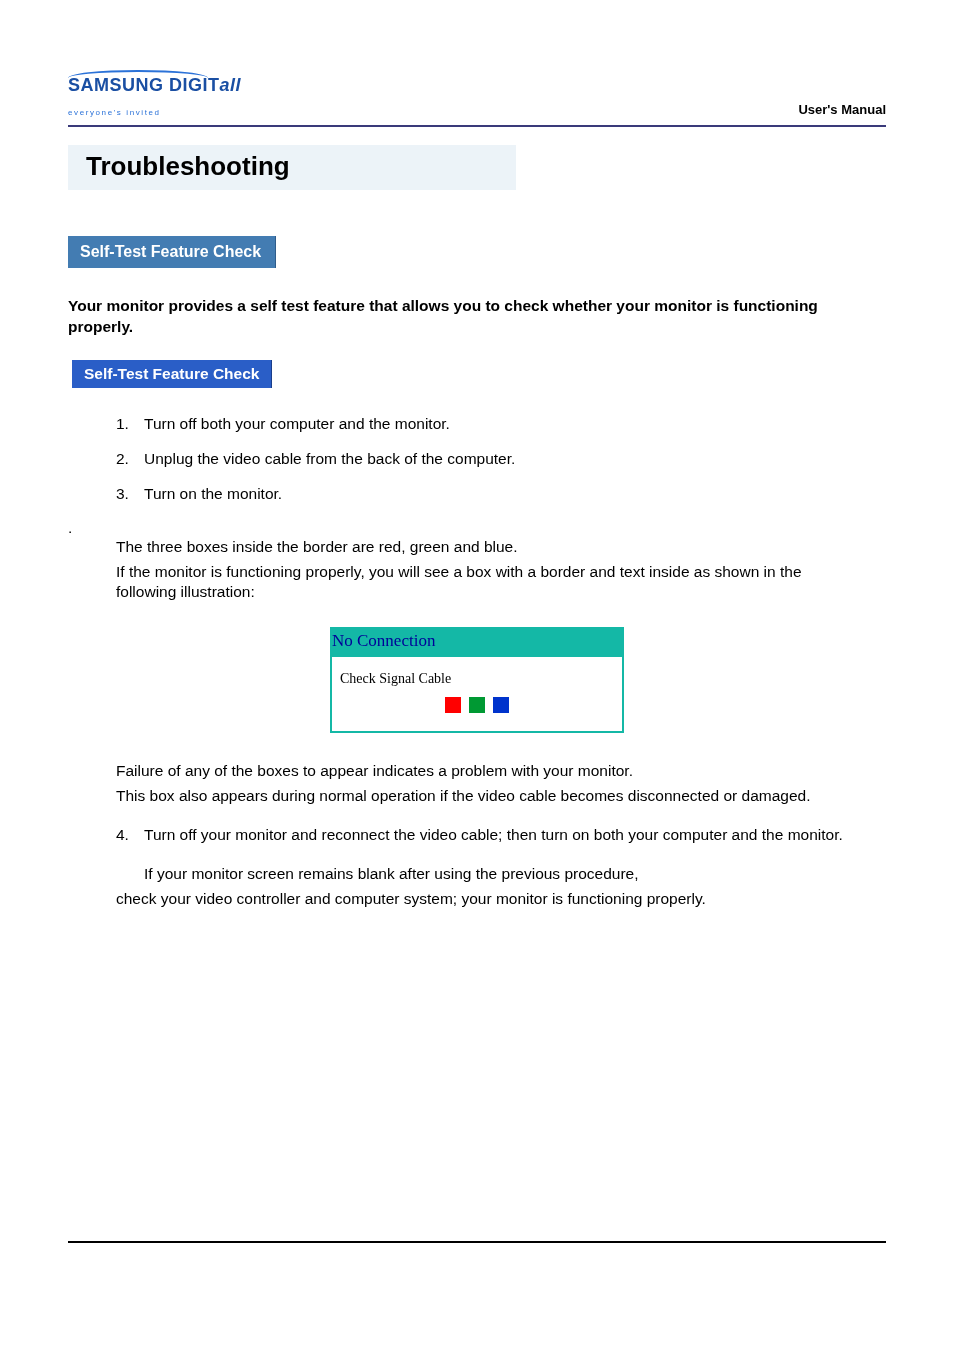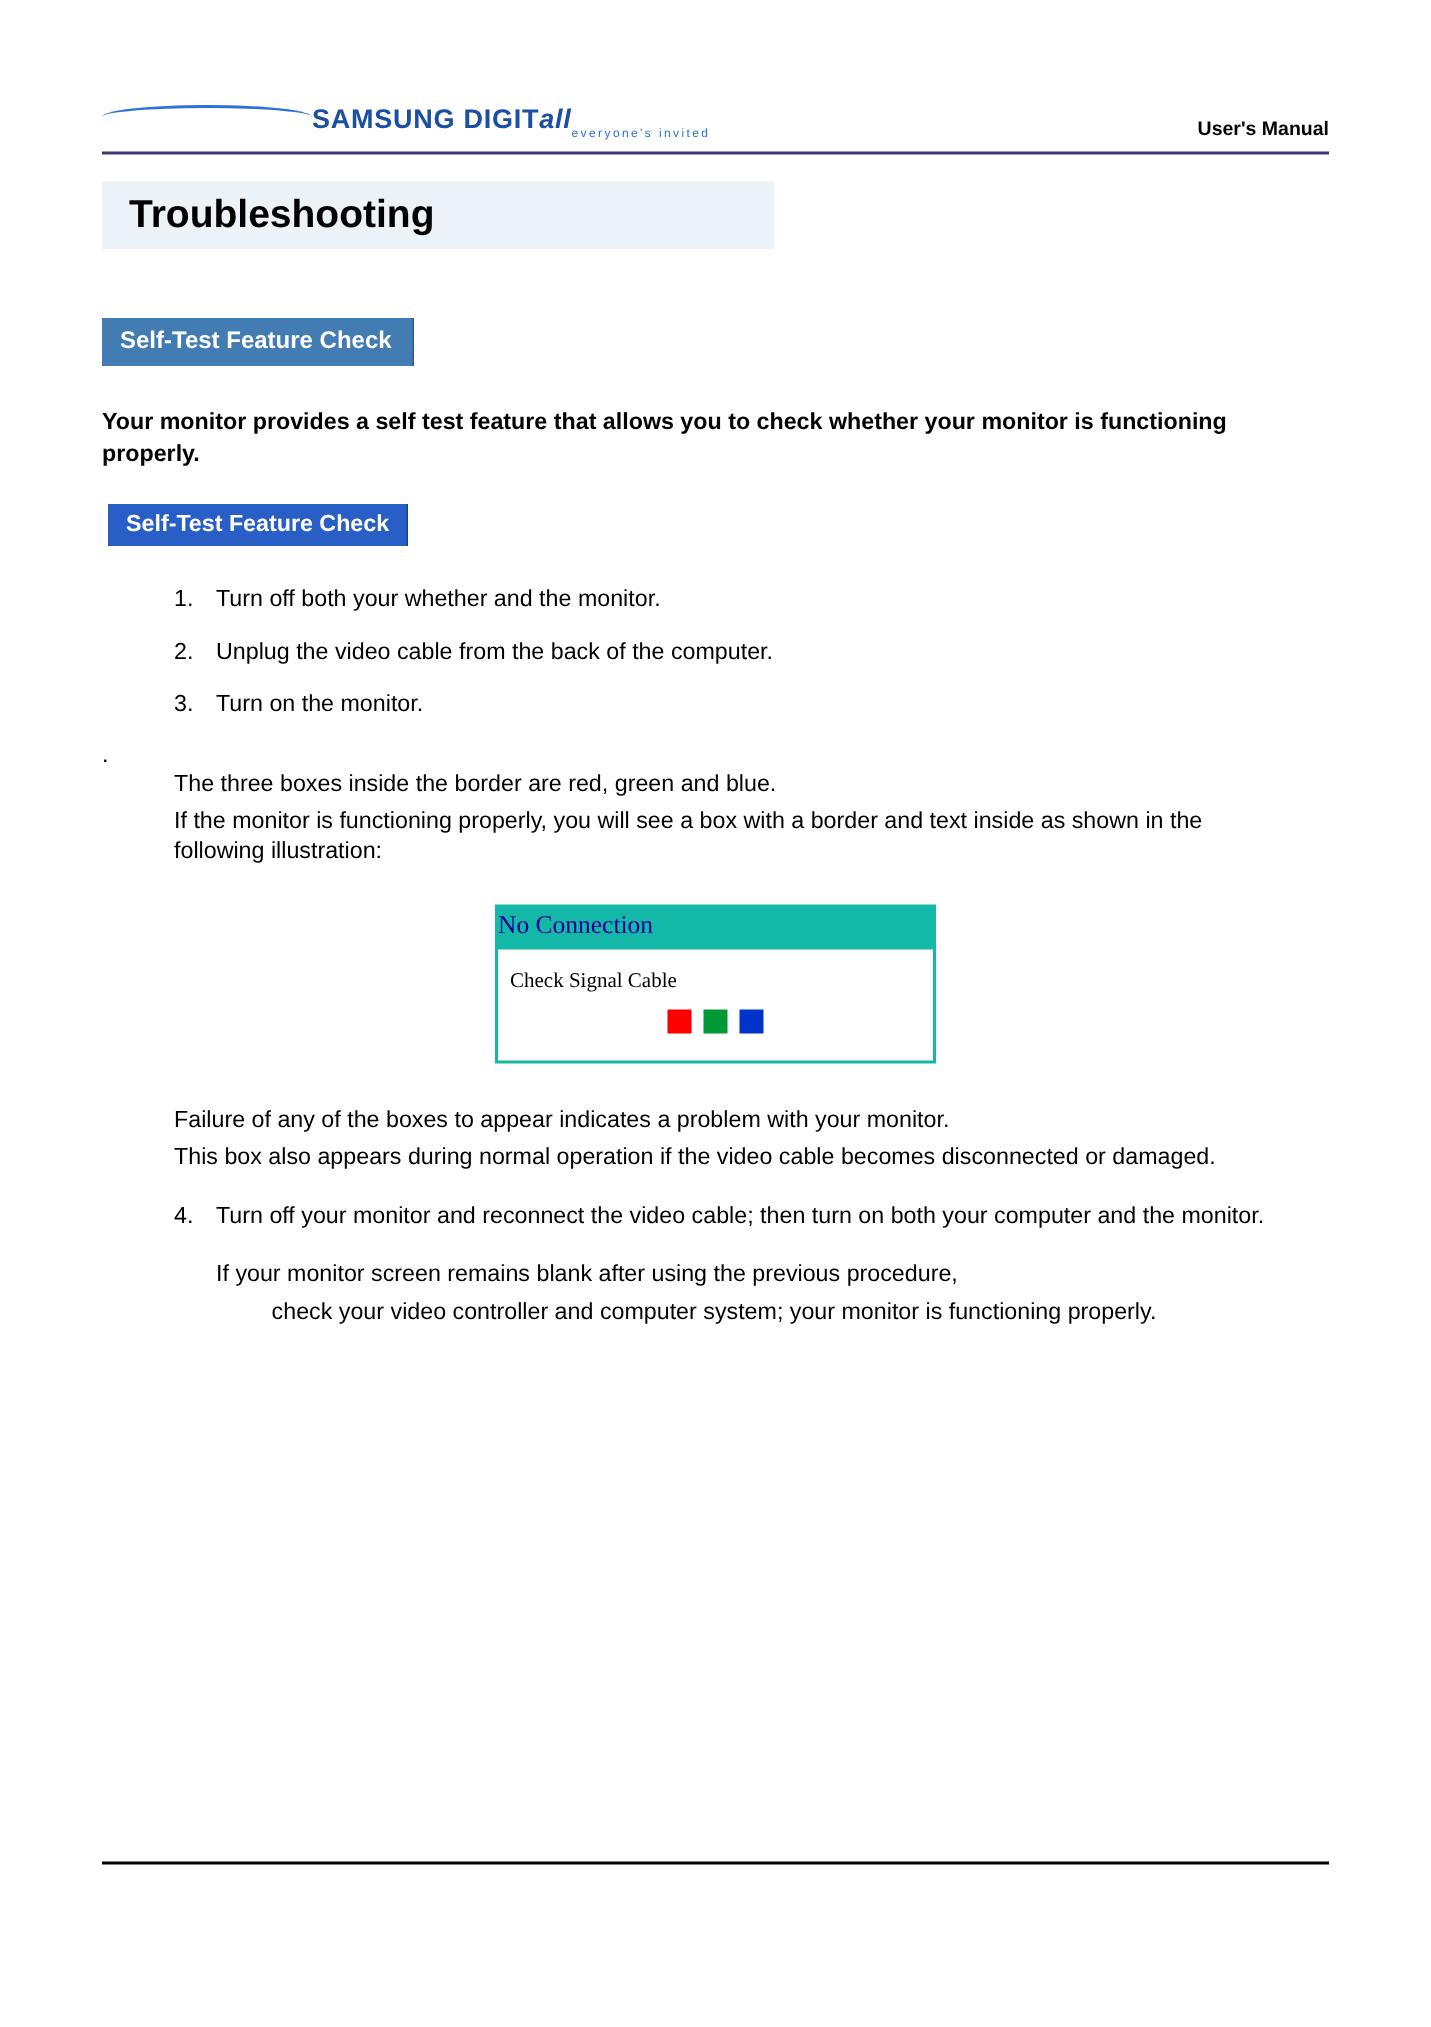--- a/index.html
+++ b/index.html
@@ -17,21 +17,21 @@
     position: relative;
   }
   .header-row {
     display: flex;
     justify-content: space-between;
     align-items: flex-end;
     margin-bottom: 8px;
   }
   .logo {
     display: flex;
-    flex-direction: row;
+    flex-direction: column;
     line-height: 1;
   }
   .logo-top {
     color: #1a4fa3;
     font-weight: bold;
     font-size: 18px;
     letter-spacing: 0.5px;
   }
   .logo-top .ital {
     font-style: italic;
@@ -192,21 +192,21 @@
 
   <div class="section-heading-1">Self-Test Feature Check</div>
 
   <div class="intro-para">Your monitor provides a self test feature that allows you to check whether your monitor is functioning properly.</div>
 
   <div class="section-heading-2">Self-Test Feature Check</div>
 
   <ol class="ol">
     <li>
       <span class="num">1.</span>
-      <span>Turn off both your whether and the monitor.</span>
+      <span>Turn off both your computer and the monitor.</span>
     </li>
     <li>
       <span class="num">2.</span>
       <span>Unplug the video cable from the back of the computer.</span>
     </li>
     <li>
       <span class="num">3.</span>
       <span>Turn on the monitor.</span>
     </li>
   </ol>
@@ -234,16 +234,16 @@
   <div class="para-indent" style="margin-bottom:18px;">This box also appears during normal operation if the video cable becomes disconnected or damaged.</div>
 
   <ol class="ol">
     <li>
       <span class="num">4.</span>
       <span>Turn off your monitor and reconnect the video cable; then turn on both your computer and the monitor.</span>
     </li>
   </ol>
 
   <div class="para-indent" style="margin-left:76px; margin-top:18px;">If your monitor screen remains blank after using the previous procedure,</div>
-  <div class="para-indent" style="text-align:center;">check your video controller and computer system; your monitor is functioning properly.</div>
+  <div class="para-indent" style="">check your video controller and computer system; your monitor is functioning properly.</div>
 
   <hr class="bottom-hr">
 </div>
 
 </body></html>

